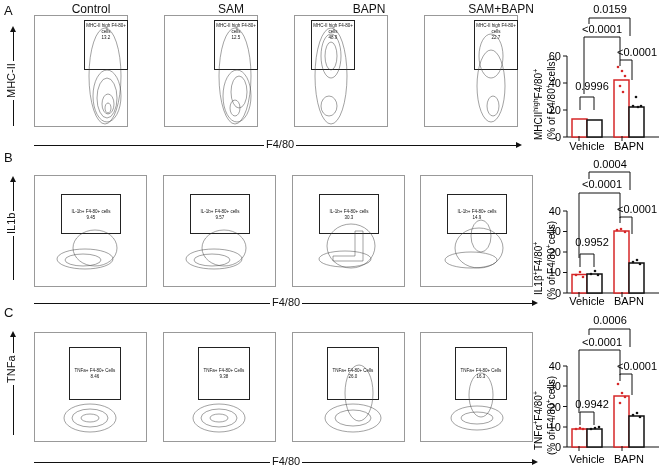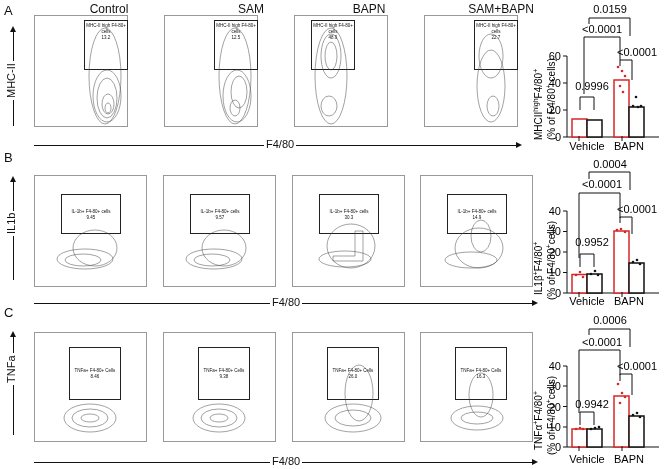--- a/index.html
+++ b/index.html
@@ -19,22 +19,22 @@
   .vline { position:absolute; width:1px; background:#111; }
   svg text { font-family:"Liberation Sans", sans-serif; }
 </style>
 </head>
 <body>
 
 <div class="abs panel-letter" style="left:4px;top:3px;">A</div>
 <div class="abs panel-letter" style="left:4px;top:150px;">B</div>
 <div class="abs panel-letter" style="left:4px;top:305px;">C</div>
 
-<div class="abs col-title" style="left:54px;top:2px;">Control</div>
-<div class="abs col-title" style="left:196px;top:2px;">SAM</div>
+<div class="abs col-title" style="left:36px;top:2px;">Control</div>
+<div class="abs col-title" style="left:176px;top:2px;">SAM</div>
 <div class="abs col-title" style="left:314px;top:2px;">BAPN</div>
 <div class="abs col-title" style="left:446px;top:2px;">SAM+BAPN</div>
 
 <div class="vline" style="left:13px;top:30px;height:96px;"></div>
 <div class="arrowhead-up" style="left:10px;top:26px;"></div>
 <div class="ylab" style="left:5px;top:100px;background:#fff;padding:0 2px;">MHC-II</div>
 
 <div class="facs" style="left:34px;top:15px;width:94px;height:112px;">
   <div class="gate" style="left:49px;top:4px;width:44px;height:50px;">
     <div class="gate-label"><span>MHC-II high F4-80+ cells</span><br><span>13.2</span></div>

